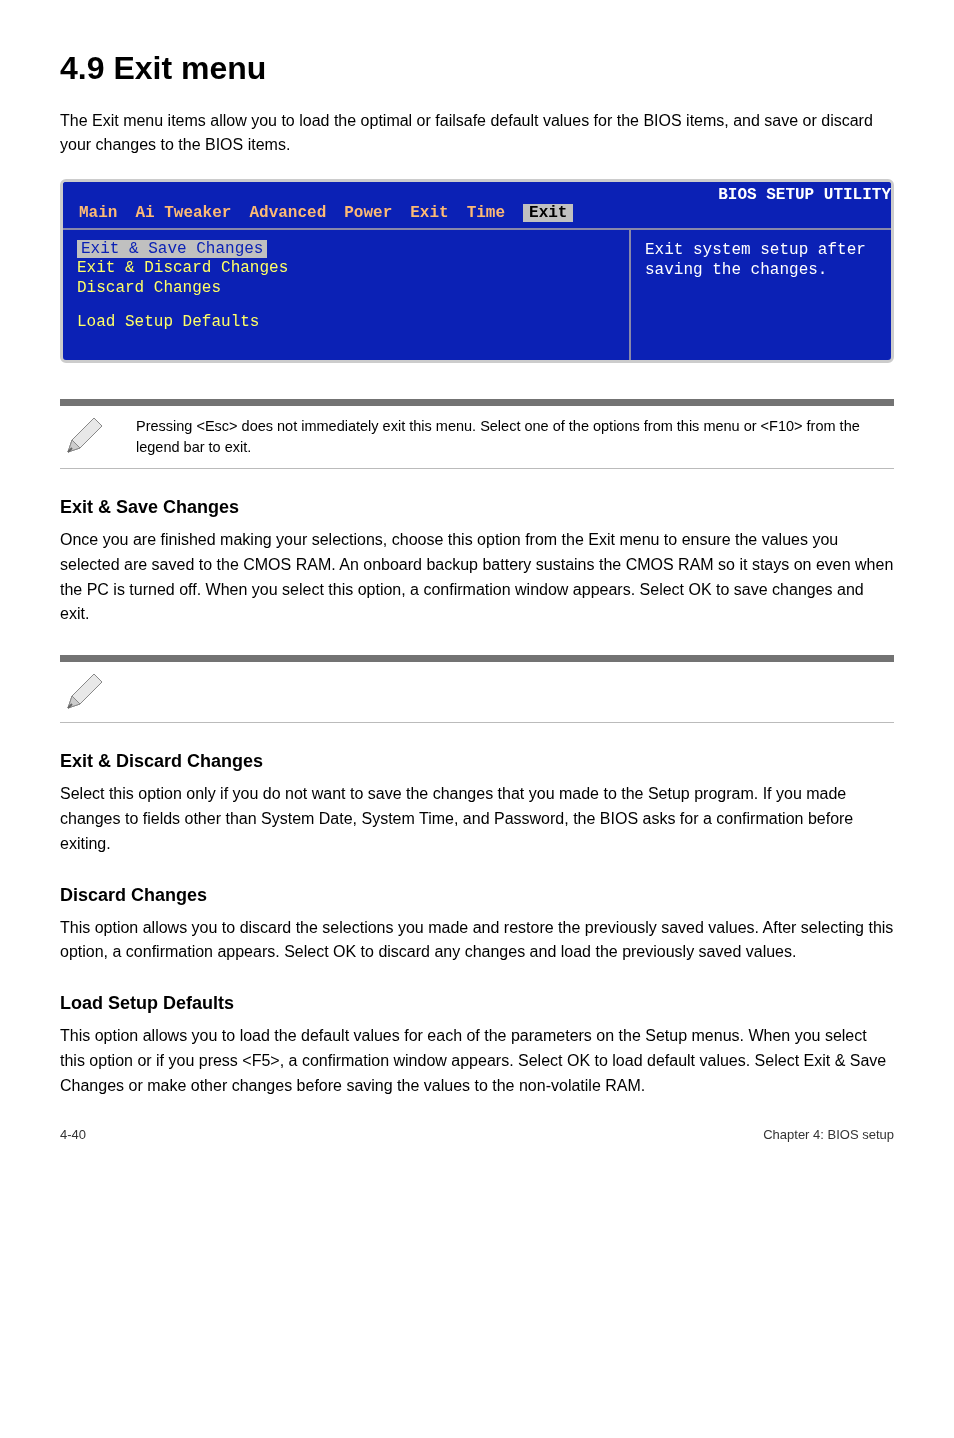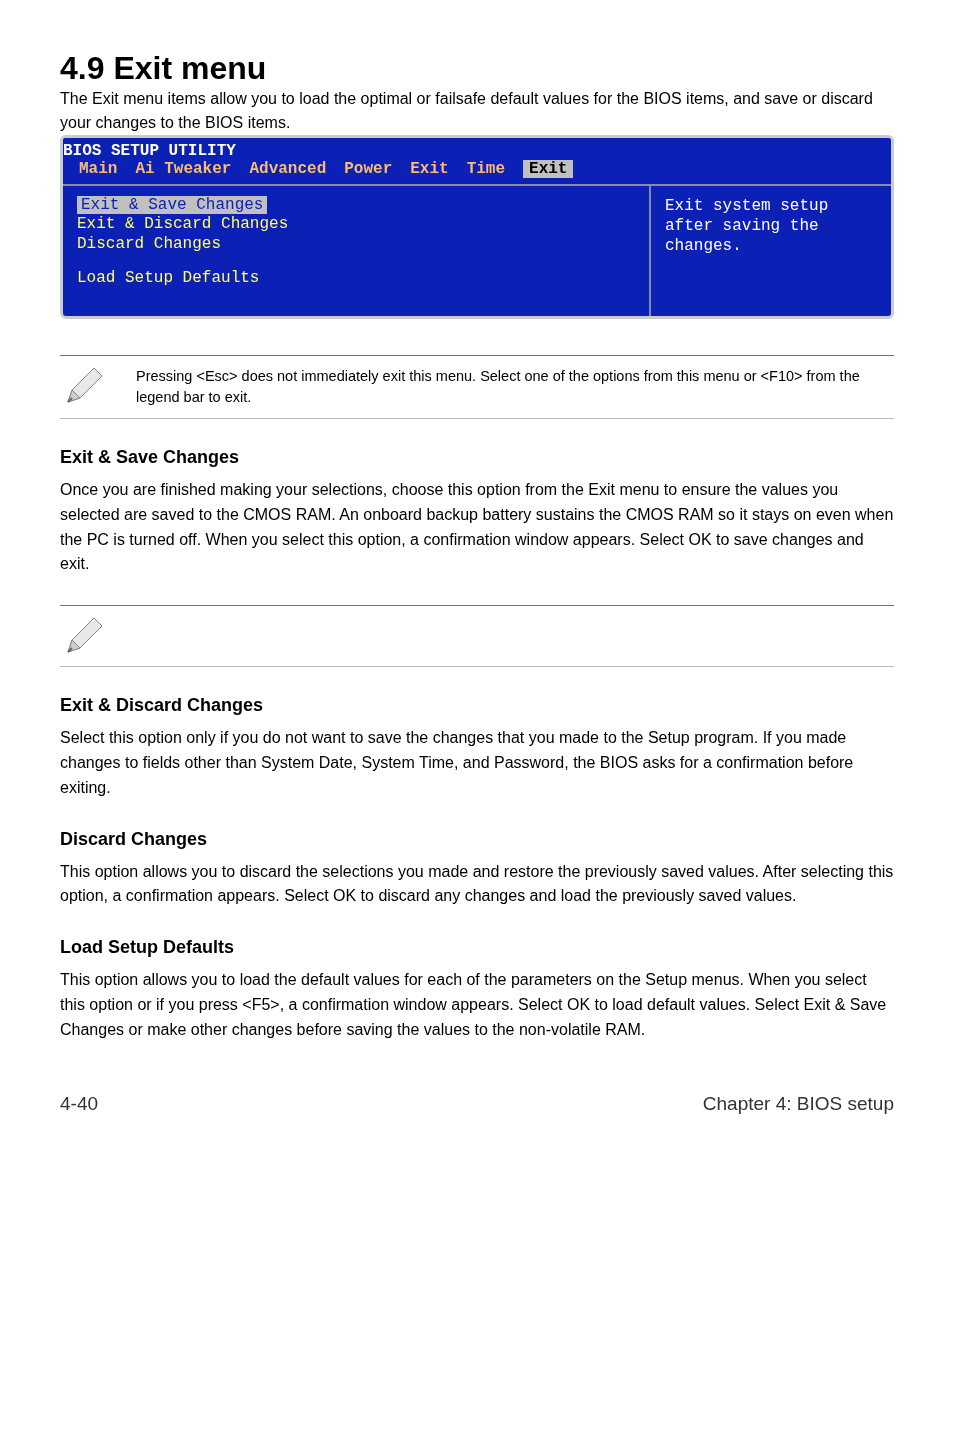--- a/index.html
+++ b/index.html
@@ -7,40 +7,42 @@
     font-family: Arial, Helvetica, sans-serif;
     background: #fff;
     color: #000;
     max-width: 954px;
     margin: 0 auto;
     padding: 50px 60px 30px 60px;
   }
   h1 {
     font-size: 32px;
     font-weight: bold;
+    margin-bottom: 22px;
   }
   .intro {
     font-size: 16px;
     line-height: 1.5;
+    margin-bottom: 22px;
   }
 
   
   .bios-box {
     background: #0b21b5;
     border: 3px solid #ccc;
     border-radius: 6px;
     font-family: "Courier New", monospace;
     color: #fff;
     overflow: hidden;
     margin-bottom: 36px;
   }
   .bios-title {
     background: #0b21b5;
     color: #fff;
-    text-align: left;
+    text-align: right;
     font-weight: bold;
     padding: 4px 0 0 0;
   }
   .bios-tabs {
     display: flex;
     padding: 0 16px 6px 16px;
     gap: 18px;
     font-weight: bold;
   }
   .bios-tabs span { color: #fdba74; }
@@ -51,37 +53,37 @@
     text-align: right;
   }
   .bios-body { display: flex; }
   .bios-left {
     flex: 1;
     border-top: 2px solid #88a;
     border-right: 2px solid #88a;
     padding: 10px 14px 28px 14px;
   }
   .bios-right {
-    width: 240px;
+    width: 260px;
     border-top: 2px solid #88a;
     padding: 10px 14px 28px 14px;
     color: #fff;
   }
   .bios-left .menu-item { color: #ffff66; padding: 1px 0; }
   .bios-left .menu-item.highlight { background: #c0c0c0; color: #0b21b5; display: inline-block; padding: 0 4px; }
   .bios-left .gap { height: 14px; }
   .bios-right p { line-height: 1.25; }
   .bios-right .help-gap { height: 14px; }
 
   
   .note {
     display: flex;
     align-items: flex-start;
     gap: 28px;
-    border-top: 1px solid #737373;
+    border-top: 7px solid #737373;
     border-bottom: 1px solid #bbb;
     padding: 10px 0;
     margin-bottom: 28px;
   }
   .note .icon-cell { flex: 0 0 48px; display:flex; align-items:center; justify-content:center; }
   .note .text { font-size: 14.5px; line-height: 1.45; }
 
   h3 {
     font-size: 18px;
     font-weight: bold;
@@ -90,23 +92,23 @@
   }
   .bodytext {
     font-size: 16px;
     line-height: 1.55;
     margin-bottom: 28px;
   }
 
   .footer {
     display: flex;
     justify-content: space-between;
-    font-size: 19px;
+    font-size: 13px;
     color: #333;
-    margin-top: 50px;
+    margin-top: 28px;
     border-top: 0;
   }
 
   b { font-weight: normal; }
 </style>
 </head>
 <body>
 
 <h1>4.9    Exit menu</h1>
 <p class="intro">The Exit menu items allow you to load the optimal or failsafe default values for the BIOS items, and save or discard your changes to the BIOS items.</p>

